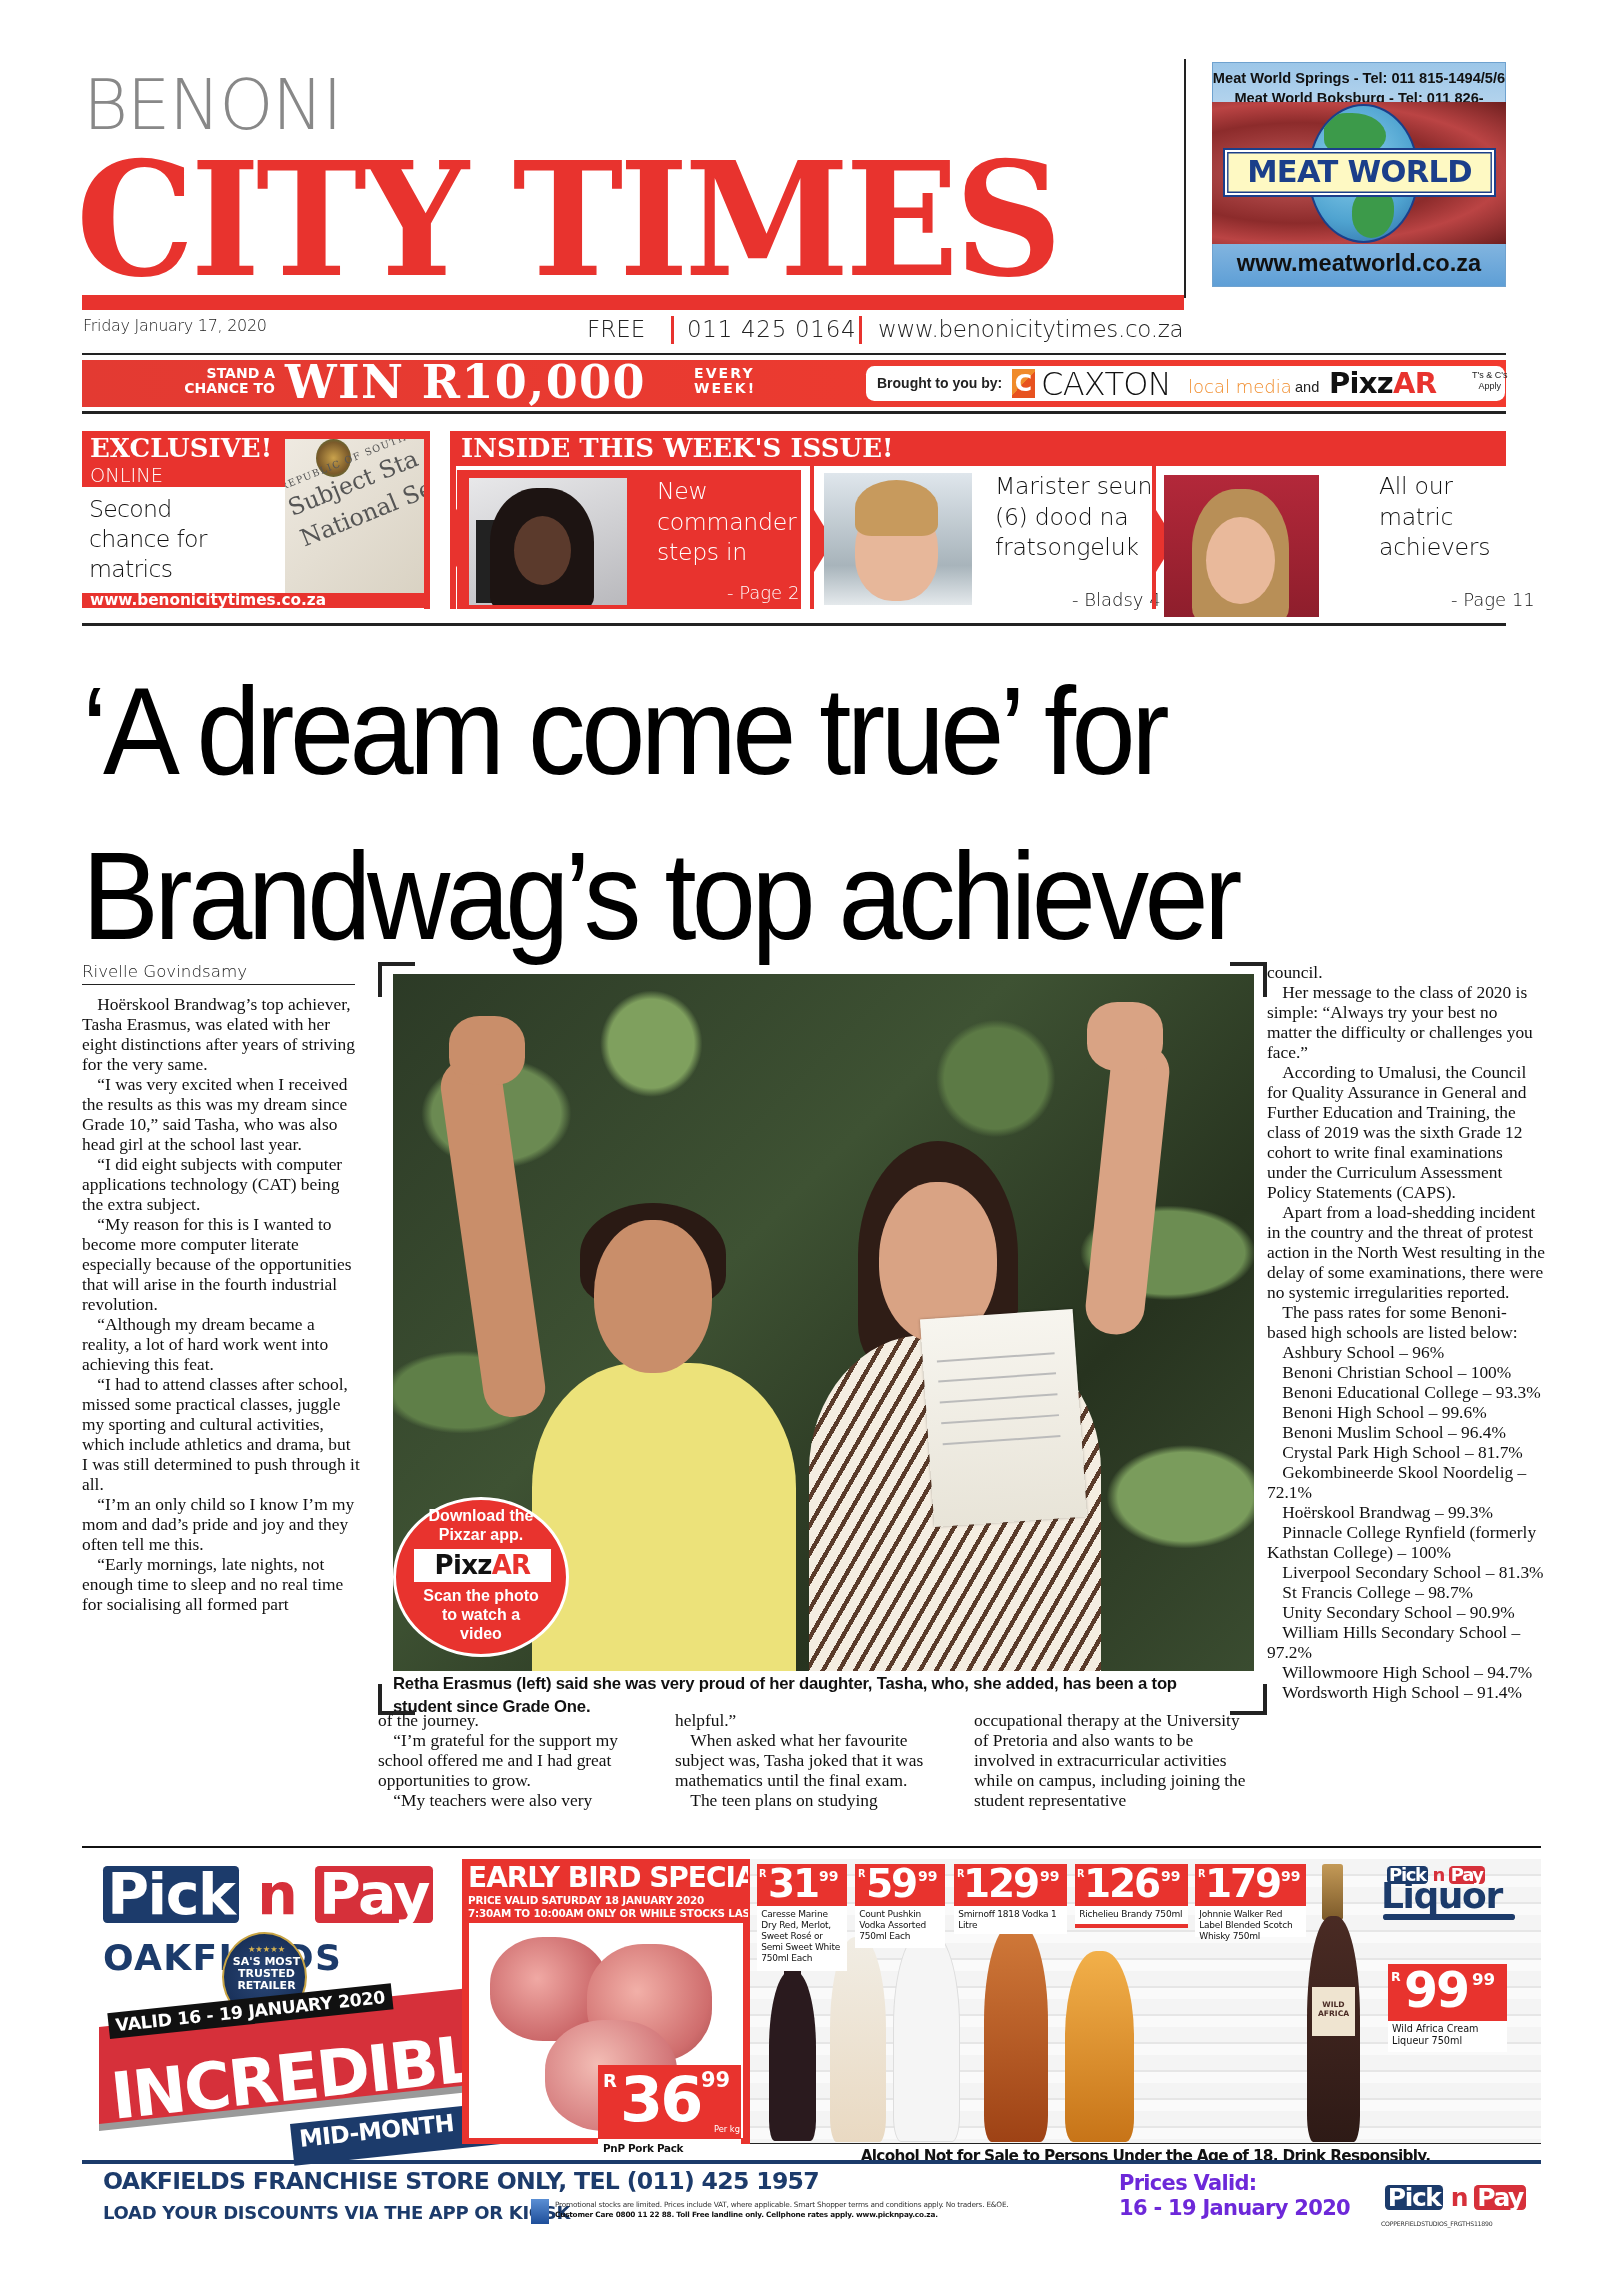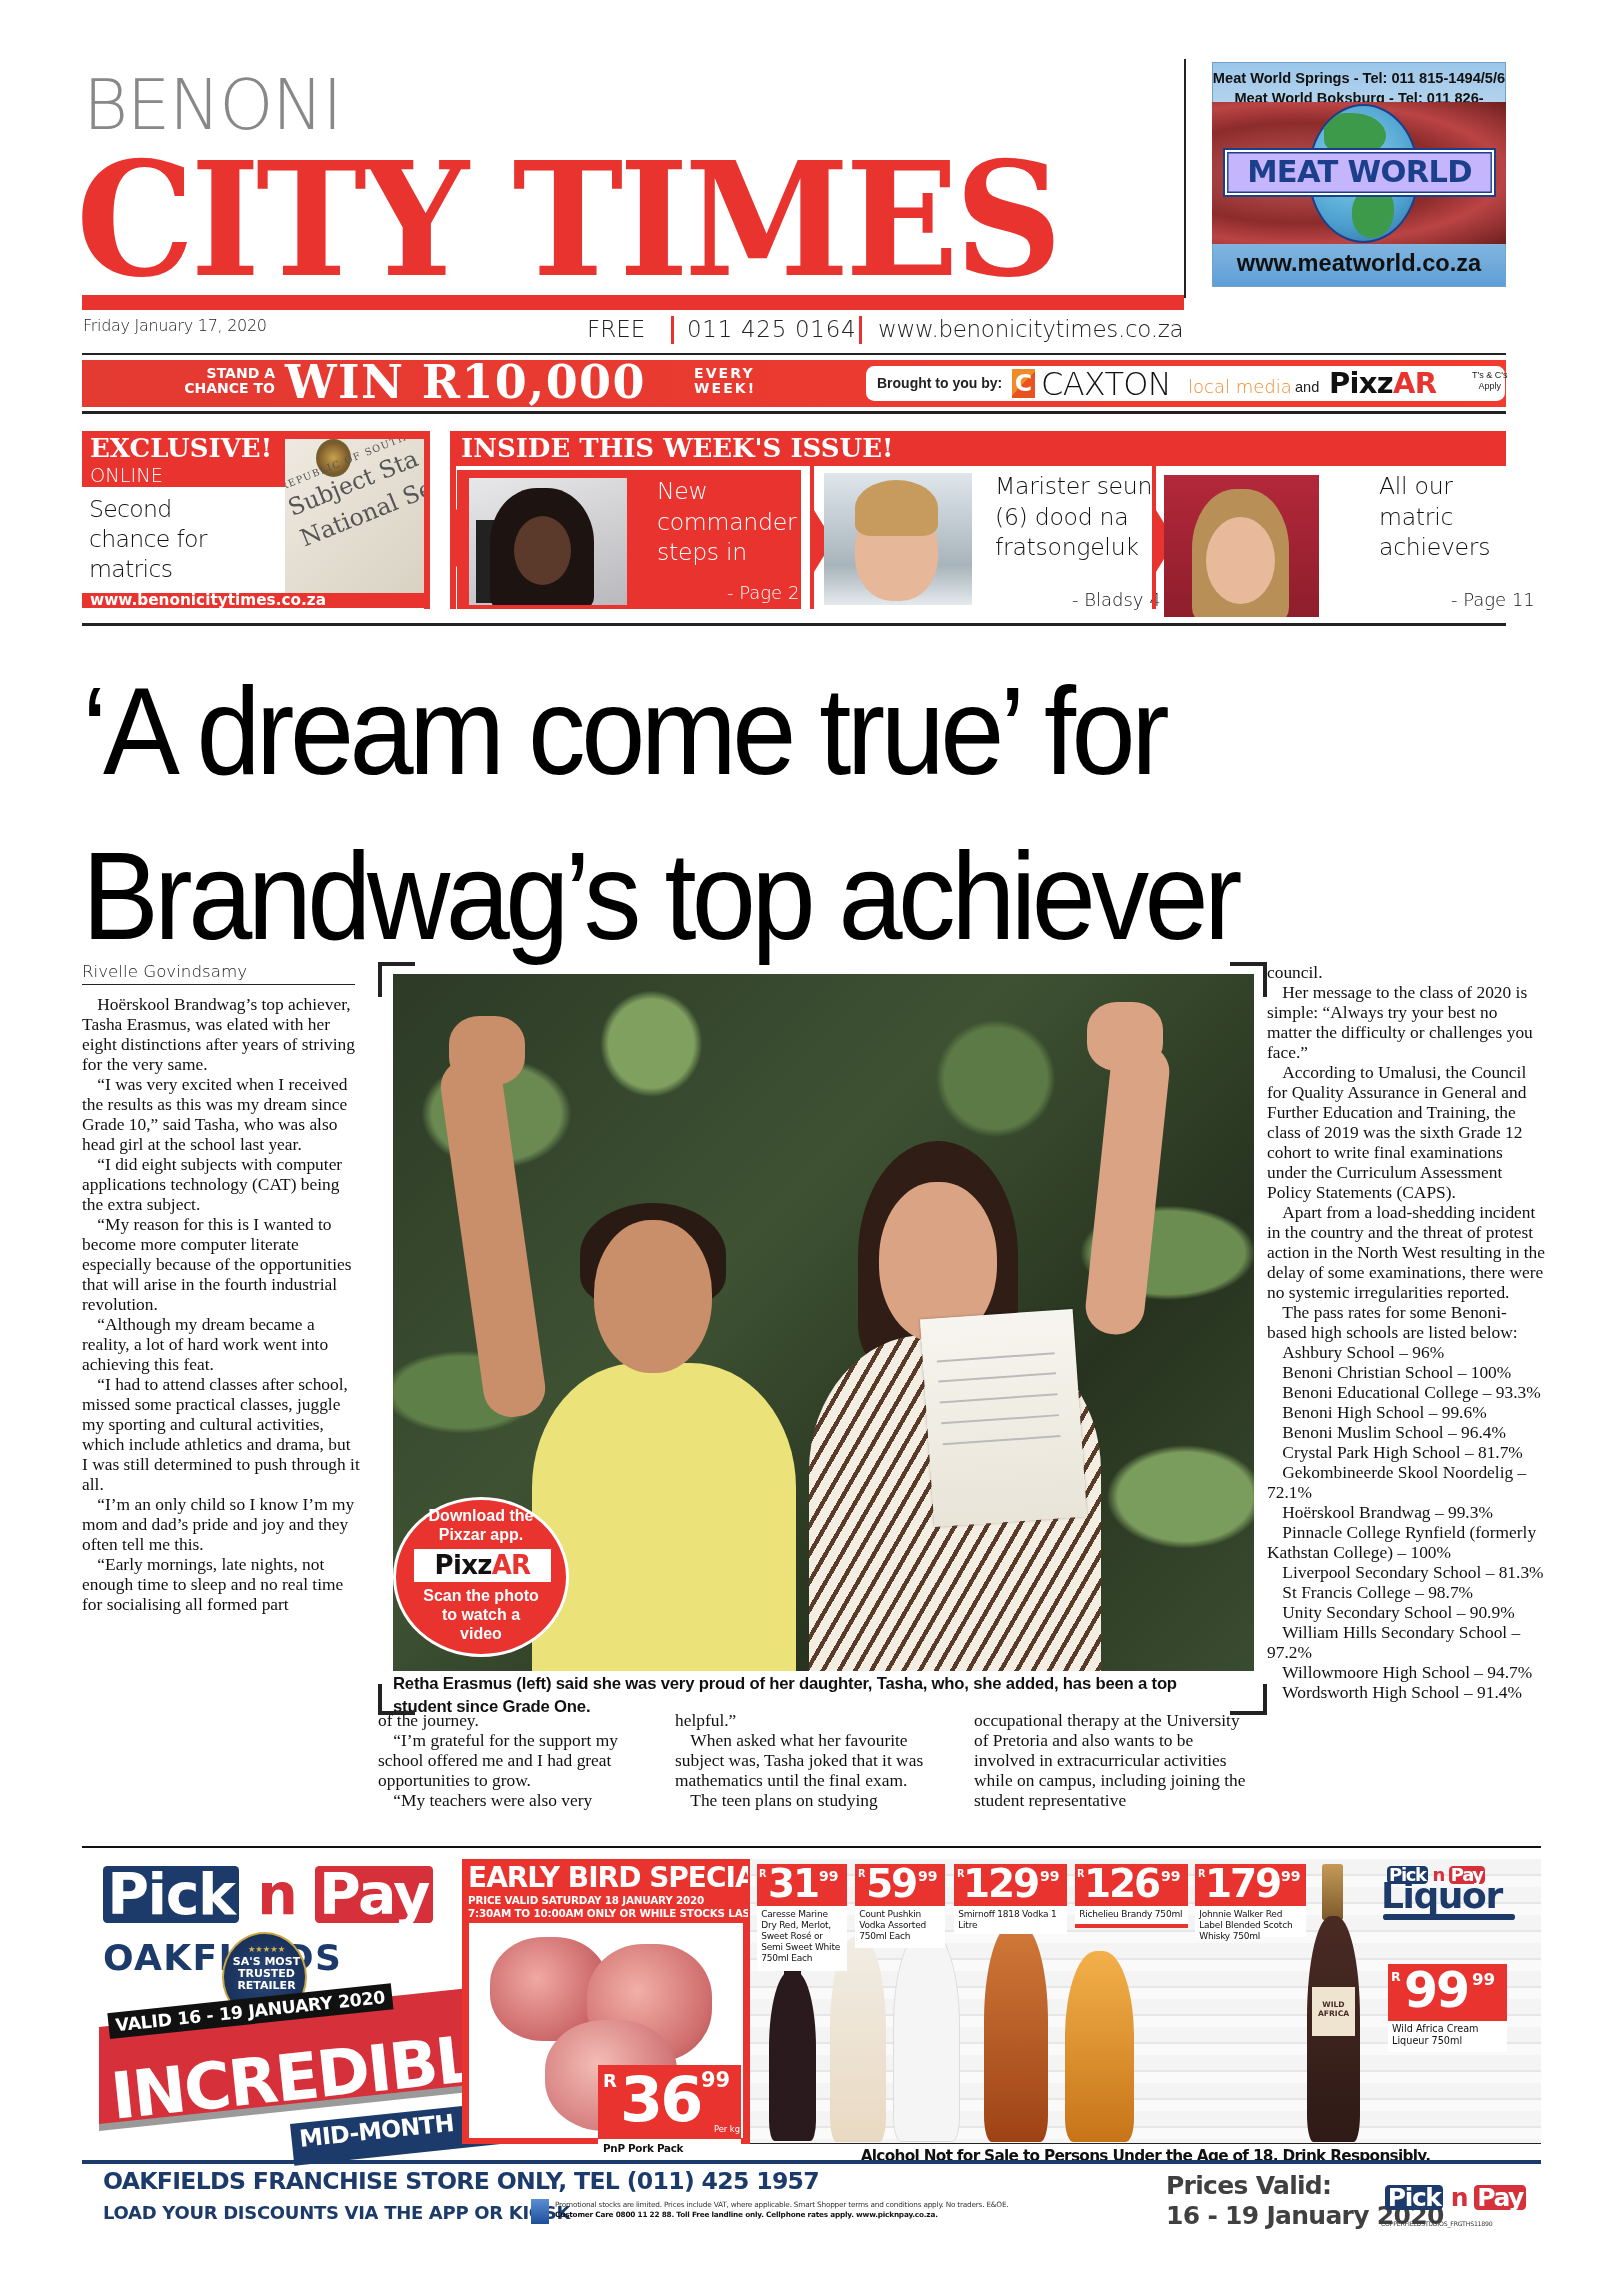--- a/index.html
+++ b/index.html
@@ -17,21 +17,21 @@
   .mh-free { left: 587px; top: 316px; font-family: "DejaVu Sans", sans-serif; font-size: 23px; font-weight: 300; color: #222; }
   .mh-sep { width: 2.8px; height: 28px; background: #e8332e; top: 316px; }
   .mh-phone { left: 687px; top: 316px; font-family: "DejaVu Sans", sans-serif; font-size: 23px; font-weight: 300; color: #222; letter-spacing: 0.7px; }
   .mh-url { left: 878px; top: 316px; font-family: "DejaVu Sans", sans-serif; font-size: 23px; font-weight: 300; color: #222; letter-spacing: -0.3px; }
   .mw-box { left: 1212px; top: 62px; width: 294px; height: 225px; background: linear-gradient(#9cc6e8, #cfe3f3 40%, #5e9fd6); border: 0.7px solid #6fa2cf; }
   .mw-tel { left: 1212px; top: 69px; width: 294px; text-align: center; font-family: "Liberation Sans", sans-serif; font-weight: 700; font-size: 14.6px; color: #111; line-height: 1.35; }
   .mw-photo { left: 1212px; top: 102px; width: 294px; height: 142px; background: radial-gradient(ellipse at 30% 50%, #c65a5a, #8c2b2b 50%, #b44 70%, #6e1f1f); }
   .mw-globe { left: 1308px; top: 104px; width: 111px; height: 139px; border-radius: 50%; background: radial-gradient(circle at 40% 40%, #8fd3ef, #4fa3d0 60%, #2b6aa3); border: 2.1px solid #1b3f8a; overflow: hidden; }
   .mw-globe .land1 { left: 14px; top: 7px; width: 62px; height: 42px; background: #3c9a4a; border-radius: 40% 60% 50% 40%; }
   .mw-globe .land2 { left: 42px; top: 83px; width: 42px; height: 49px; background: #3c9a4a; border-radius: 50% 40% 60% 50%; }
-  .mw-logo { left: 1223px; top: 148px; width: 273px; height: 49px; background: #c4b5fd; border: 2.8px solid #1b3f8a; box-shadow: inset 0 0 0 2.1px #fff, inset 0 0 0 3.5px #1b3f8a; text-align: center; font-family: "DejaVu Sans", sans-serif; font-weight: 900; font-size: 30.5px; color: #1b3f8a; line-height: 43px; letter-spacing: -0.7px; }
+  .mw-logo { left: 1223px; top: 148px; width: 273px; height: 49px; background: #fef9c3; border: 2.8px solid #1b3f8a; box-shadow: inset 0 0 0 2.1px #fff, inset 0 0 0 3.5px #1b3f8a; text-align: center; font-family: "DejaVu Sans", sans-serif; font-weight: 900; font-size: 30.5px; color: #1b3f8a; line-height: 43px; letter-spacing: -0.7px; }
   .mw-url { left: 1212px; top: 250px; width: 294px; text-align: center; font-family: "Liberation Sans", sans-serif; font-weight: 700; font-size: 23.6px; color: #111; }
 
   
   .hr-dark { background: #222; height: 2.1px; }
   .win { left: 82px; top: 360px; width: 1424px; height: 47px; background: linear-gradient(90deg, #e33a32, #f23a2e); }
   .win-small { font-family: "DejaVu Sans", sans-serif; font-weight: 900; color: #fff; font-size: 14px; line-height: 1.05; text-align: right; letter-spacing: 0px; }
   .win-big { font-family: "DejaVu Serif", serif; font-weight: 900; color: #fff; font-size: 46px; line-height: 1; letter-spacing: 1.4px; }
   .win-brought { left: 866px; top: 366px; width: 639px; height: 35px; background: #fff; border-radius: 8.3px; }
   .wb-label { left: 877px; top: 375px; font-family: "Liberation Sans", sans-serif; font-weight: 700; font-size: 14px; color: #222; }
   .wb-c { left: 1012px; top: 369px; width: 23px; height: 28.5px; background: linear-gradient(135deg, #f08b2a 50%, #e7521f 50%); color: #fff; font-weight: 900; font-size: 23.6px; text-align: center; line-height: 28.5px; font-family: "DejaVu Sans", sans-serif; }
@@ -160,21 +160,21 @@
   .wa-desc { left: 1392px; top: 2023px; font-family: "DejaVu Sans", sans-serif; font-size: 9.7px; color: #111; line-height: 1.25; }
   .alcohol { left: 750px; top: 2147px; width: 791px; text-align: center; font-family: "DejaVu Sans", sans-serif; font-weight: 700; font-size: 15.3px; color: #111; letter-spacing: -0.7px; }
 
   .ad-rule { left: 82px; top: 2160px; width: 1459px; height: 3.5px; background: #1c3b6b; }
   .ad-rule-top { left: 750px; top: 2143px; width: 791px; height: 1.4px; background: #222; }
   .store-line { left: 103px; top: 2167px; font-family: "DejaVu Sans", sans-serif; font-weight: 900; font-size: 23.6px; color: #1c3b6b; letter-spacing: -0.7px; }
   .load-line { left: 103px; top: 2202px; font-family: "DejaVu Sans", sans-serif; font-weight: 900; font-size: 18px; color: #1c3b6b; letter-spacing: -0.3px; }
   .app-icon { left: 531px; top: 2199px; width: 18px; height: 25px; background: linear-gradient(#5b8fd4, #1e4e99); }
   .fine { left: 555px; top: 2200px; font-family: "DejaVu Sans", sans-serif; font-size: 7.3px; color: #333; line-height: 1.4; letter-spacing: -0.2px; }
   .fine b { color: #111; }
-  .prices-valid { left: 1119px; top: 2171px; font-family: "DejaVu Sans", sans-serif; font-weight: 900; font-size: 25px; color: #404040; line-height: 1.2; letter-spacing: -0.7px; margin-left: 47px; }
+  .prices-valid { left: 1119px; top: 2171px; font-family: "DejaVu Sans", sans-serif; font-weight: 900; font-size: 21px; color: #6d28d9; line-height: 1.2; letter-spacing: -0.7px; }
   .pnp-foot { left: 1385px; top: 2185px; font-size: 25px; }
   .copyright { left: 1381px; top: 2220px; font-family: "DejaVu Sans", sans-serif; font-size: 6.2px; color: #333; letter-spacing: -0.2px; }
 </style>
 </head>
 <body>
 
 <div class="abs mh-benoni">BENONI</div>
 <div class="abs mh-city">CITY TIMES</div>
 <div class="abs mh-rule"></div>
 <div class="abs mh-vline"></div>

